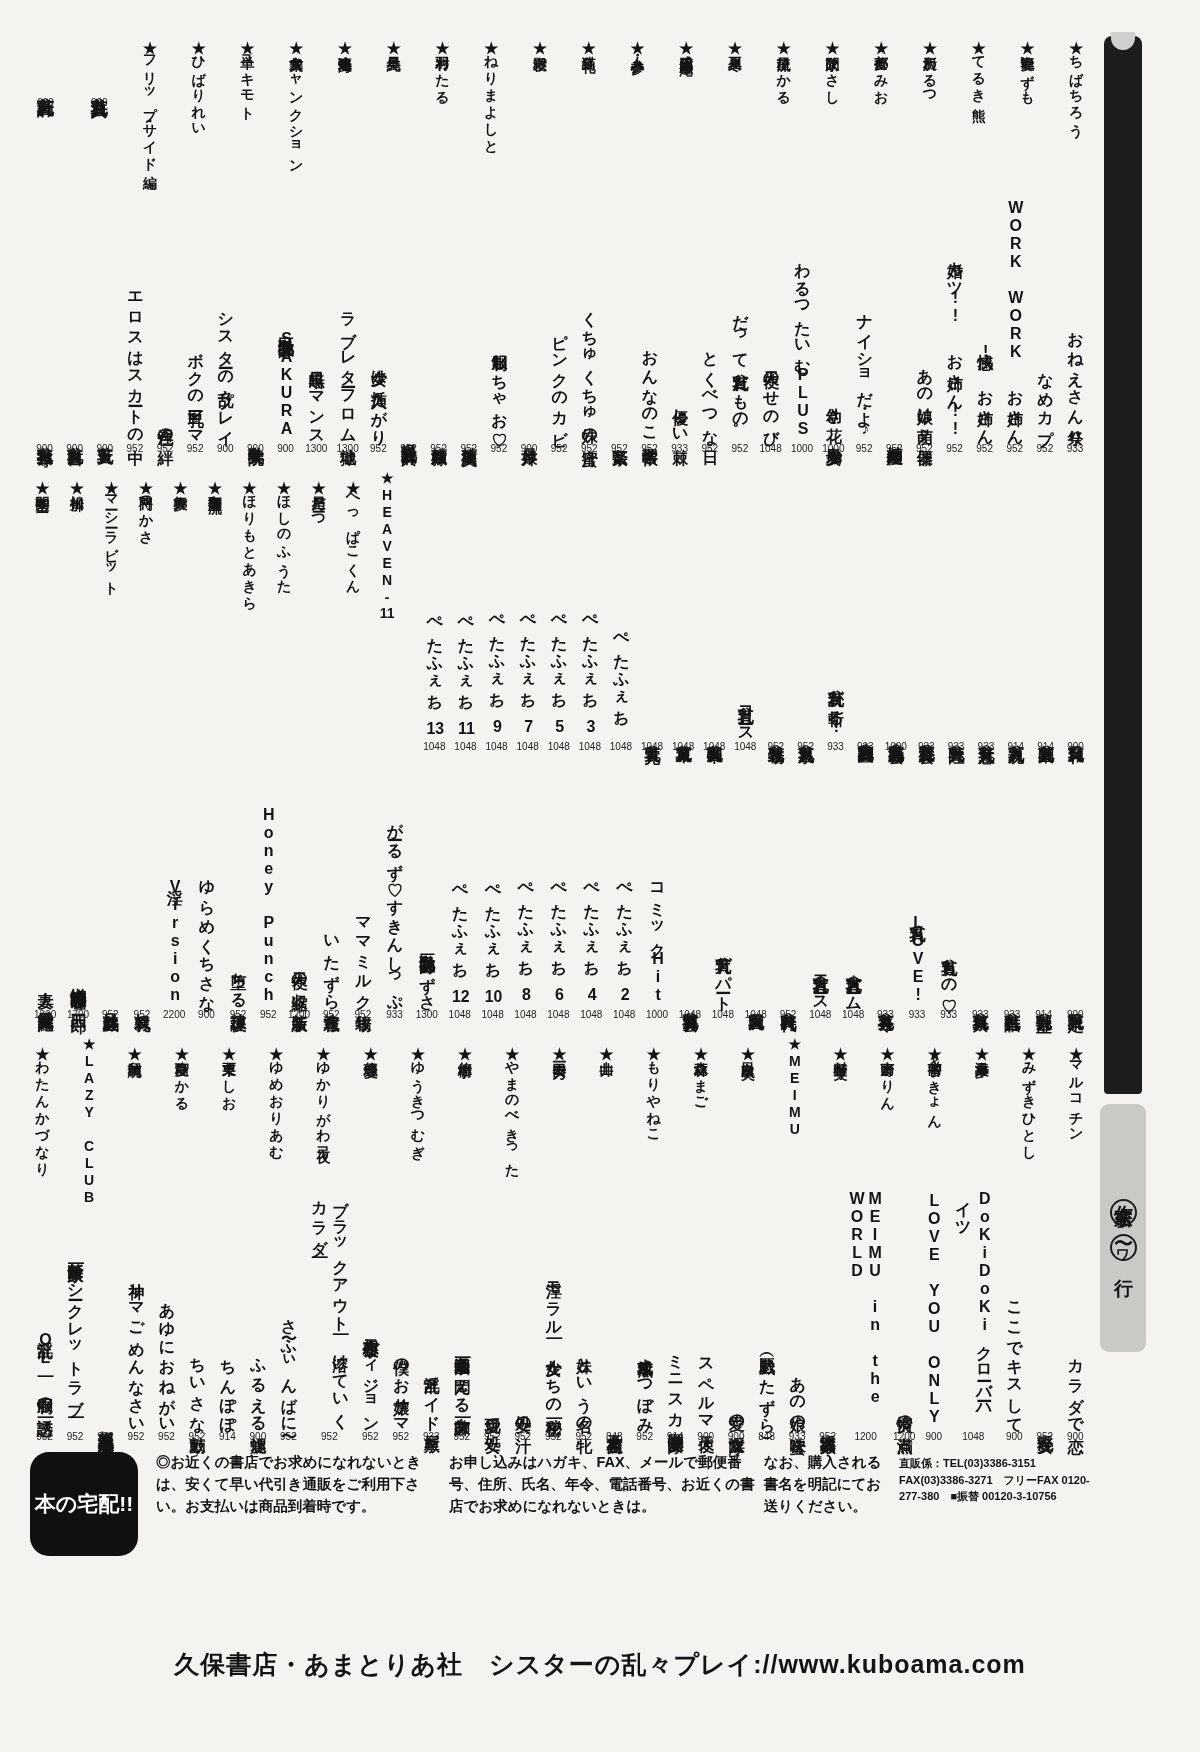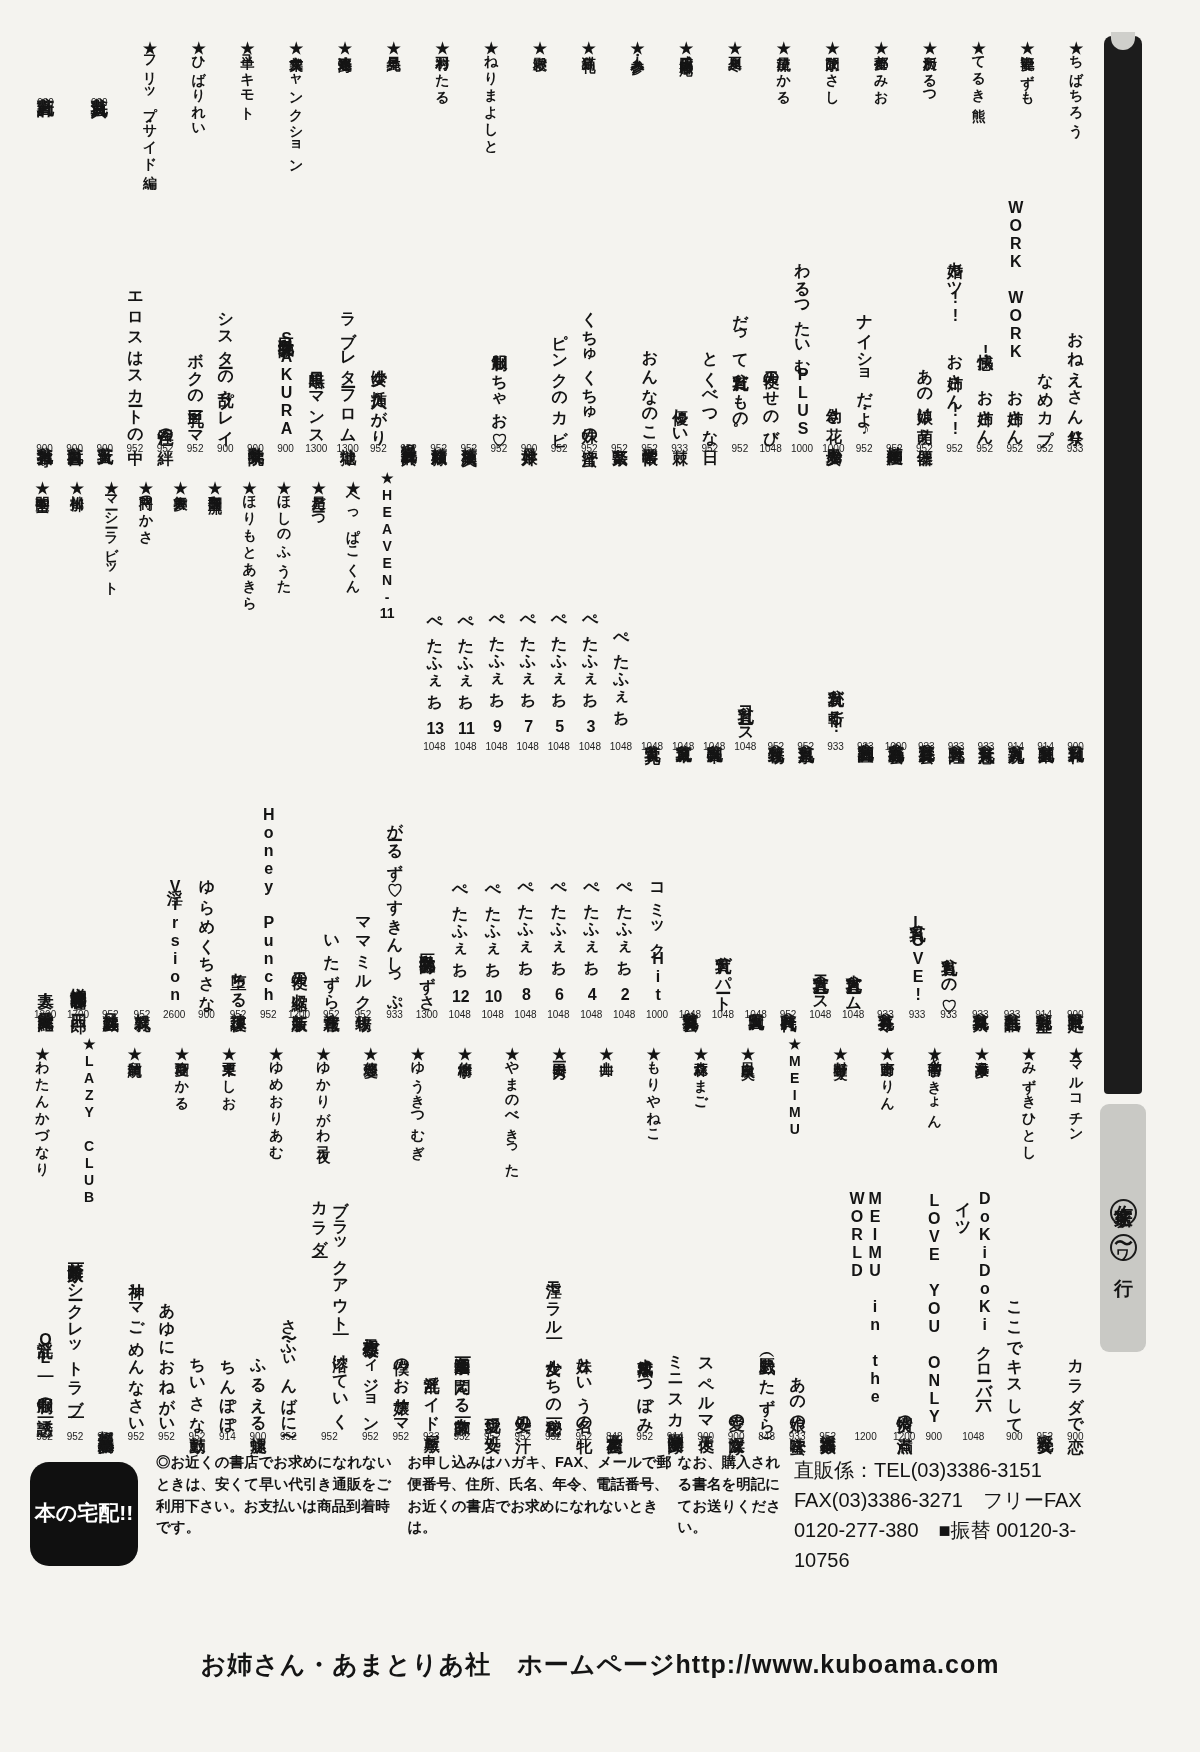--- a/index.html
+++ b/index.html
@@ -40,21 +40,21 @@
   #band2b-books{height:258px;margin-top:10px;}
   #band3-authors{height:150px;margin-top:16px;}
   #band3-books{height:252px;margin-top:4px;}
   
   .footer{position:absolute;left:30px;width:1060px;top:1452px;display:flex;gap:18px;}
   .fbox{flex:0 0 100px;height:96px;align-self:center;background:#101010;color:#fff;
         border-radius:19px;display:flex;align-items:center;justify-content:center;
         font-weight:bold;font-size:21px;text-align:center;line-height:1.25;padding:4px;}
   .flines{flex:1;display:flex;flex-direction:row;gap:5px;font-size:14.5px;font-weight:600;
         line-height:1.5;}
-  .flines .big{font-size:20px;font-weight:normal;margin-top:3px;}
+  .flines .big{font-size:11px;font-weight:bold;margin-top:3px;}
   .homepage{position:absolute;left:0;width:1200px;top:1648px;text-align:center;
         font-size:25px;font-weight:bold;letter-spacing:1px;}
 </style>
 </head>
 <body>
 
 <div class="page">
 
   <div class="rail"></div>
 
@@ -687,21 +687,21 @@
           <div class="bcol">
             <span class="bt">
               <span class="v tt">ゆらめくちさな</span>
             </span>
             <span class="bp">900</span>
           </div>
           <div class="bcol">
             <span class="bt">
               <span class="v tt">淫Virsion</span>
             </span>
-            <span class="bp">2600</span>
+            <span class="bp">2200</span>
           </div>
           <div class="bcol">
             <span class="bt">
               <span class="v tt">奴隷乳</span>
             </span>
             <span class="bp">952</span>
           </div>
           <div class="bcol">
             <span class="bt">
               <span class="v tt">兄妹遊戯</span>
@@ -1002,15 +1002,15 @@
   <div class="footer">
     <div class="fbox">本の宅配!!</div>
     <div class="flines">
       <div>◎お近くの書店でお求めになれないときは、安くて早い代引き通販をご利用下さい。お支払いは商品到着時です。</div>
       <div>お申し込みはハガキ、FAX、メールで郵便番号、住所、氏名、年令、電話番号、お近くの書店でお求めになれないときは。</div>
       <div>なお、購入される書名を明記にてお送りください。</div>
       <div class="big">直販係：TEL(03)3386-3151　FAX(03)3386-3271　フリーFAX 0120-277-380　■振替 00120-3-10756</div>
     </div>
   </div>
 
-  <div class="homepage">お姉さん・あまとりあ社　ホームページhttp://www.kuboama.com</div>
+  <div class="homepage">久保書店・あまとりあ社　シスターの乱々プレイ://www.kuboama.com</div>
 
 </div>
 
 </body></html>

